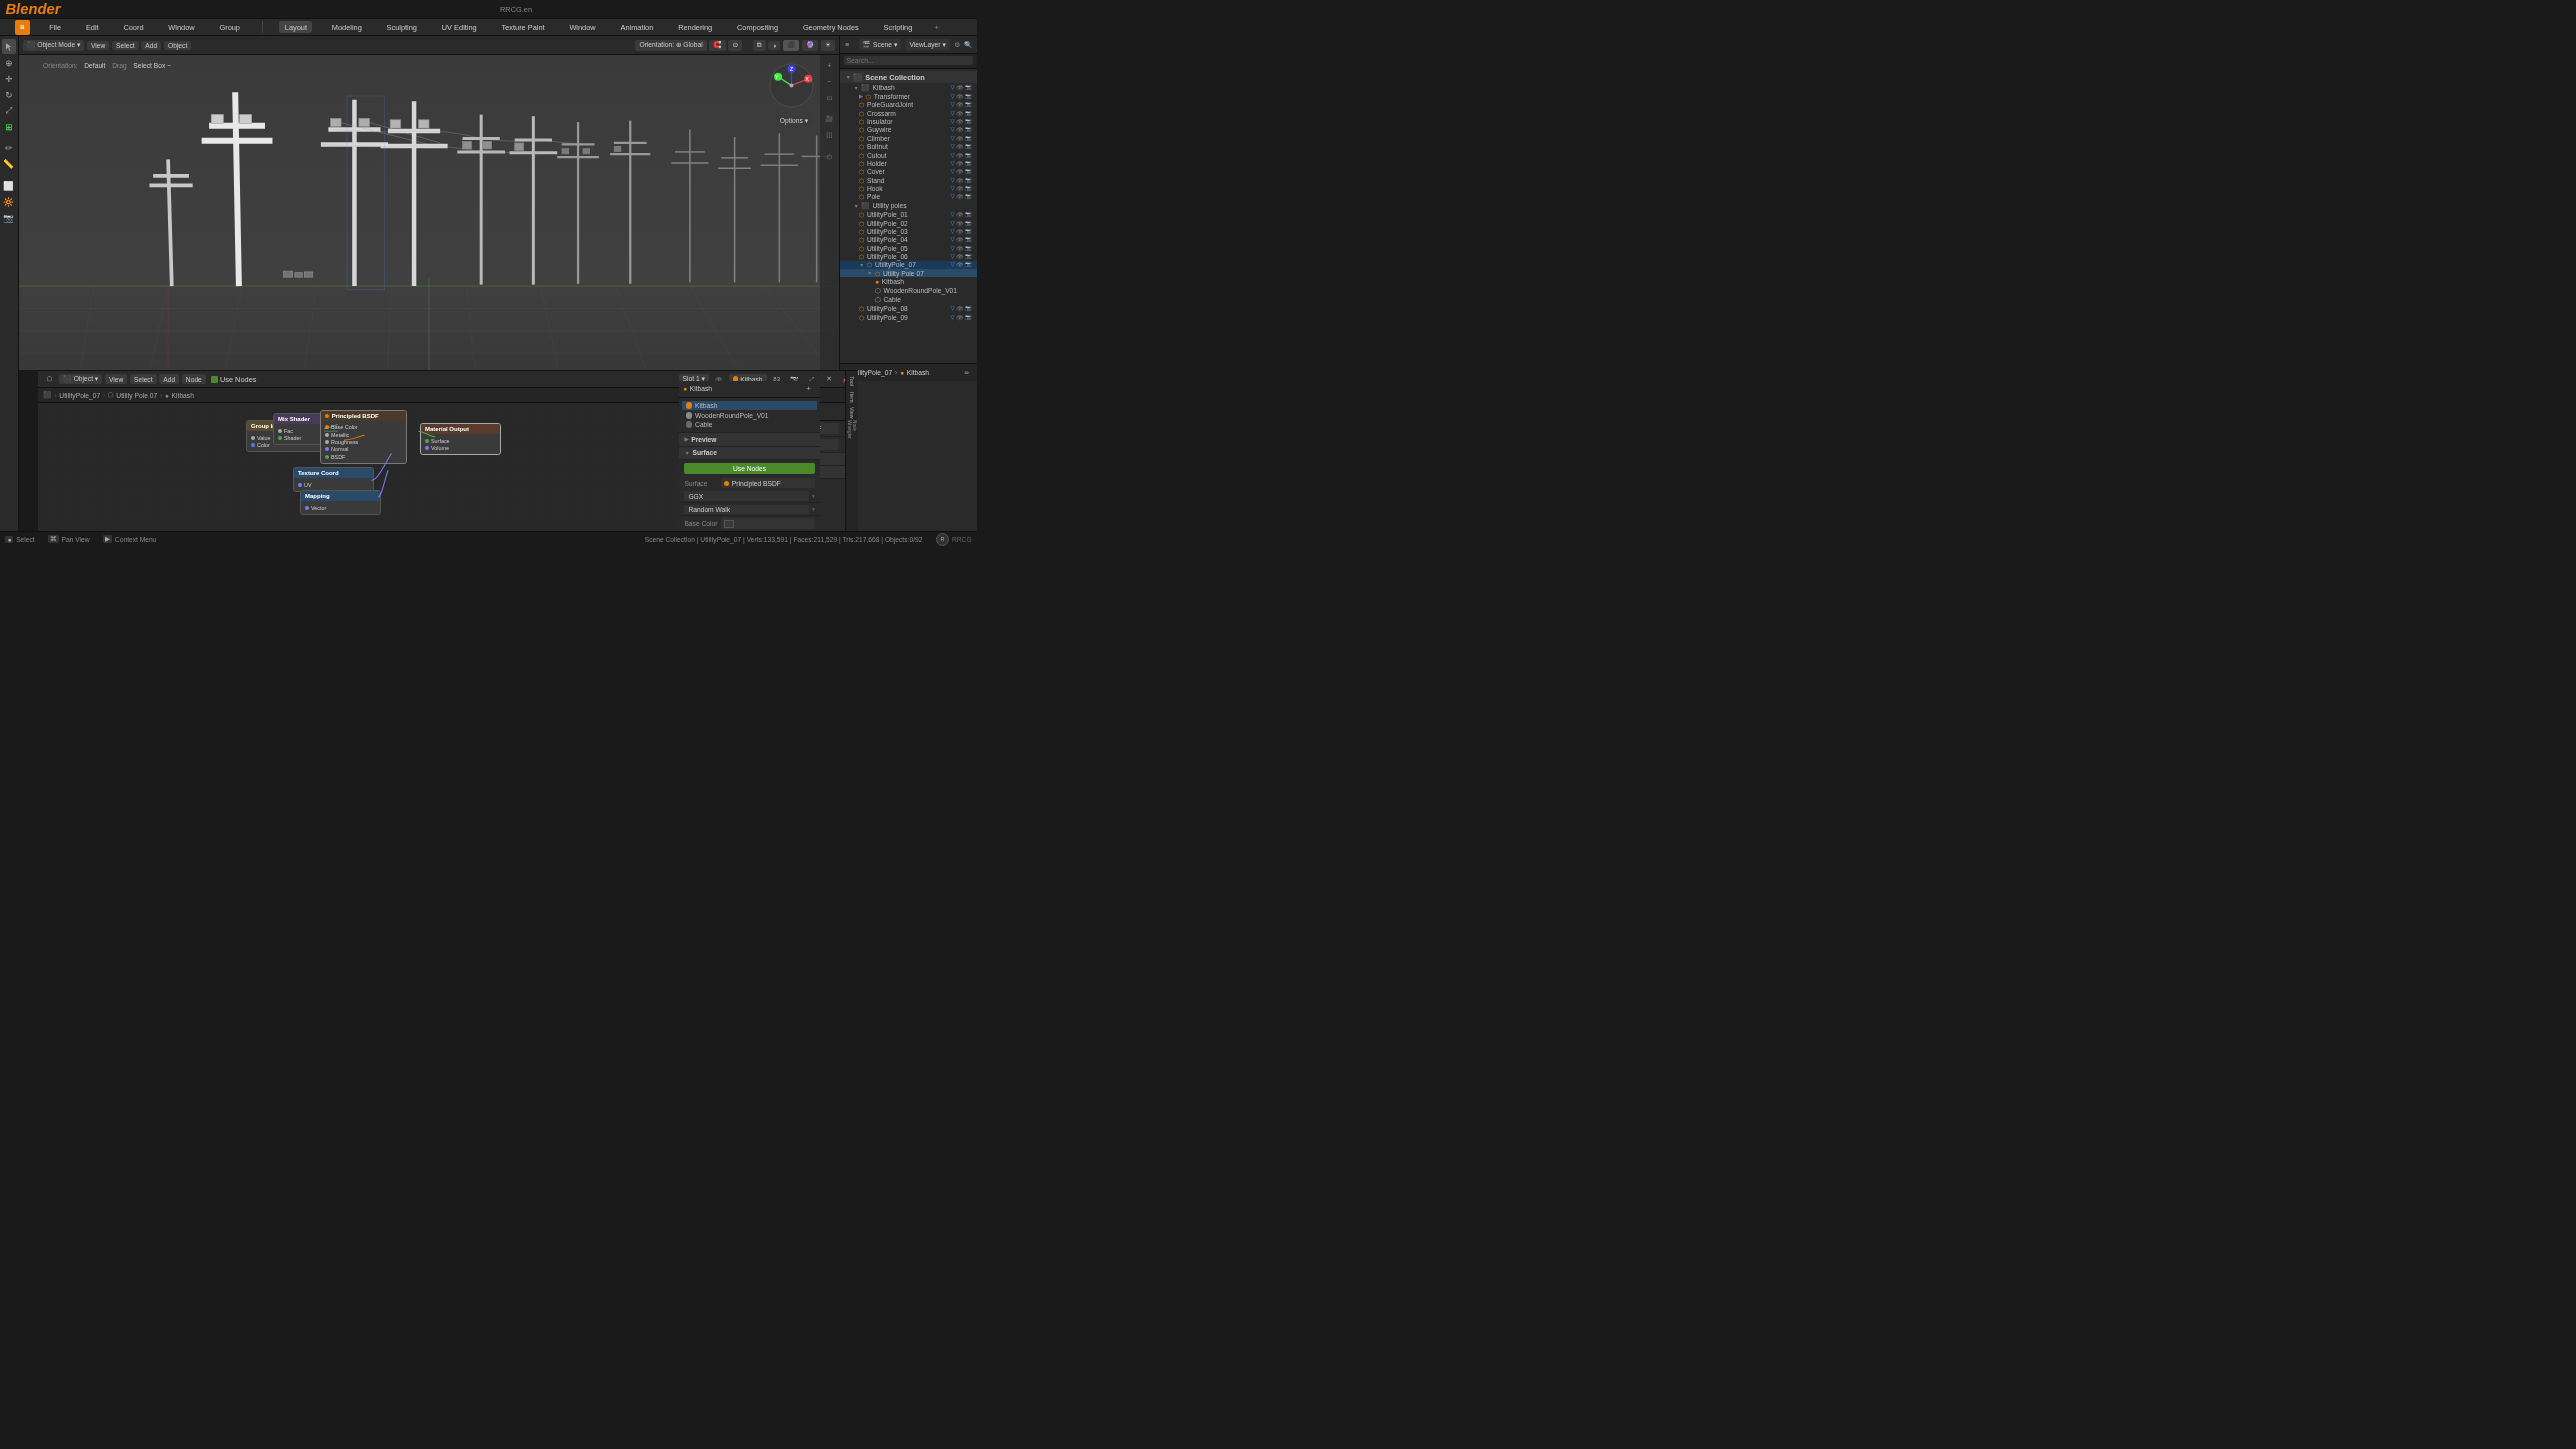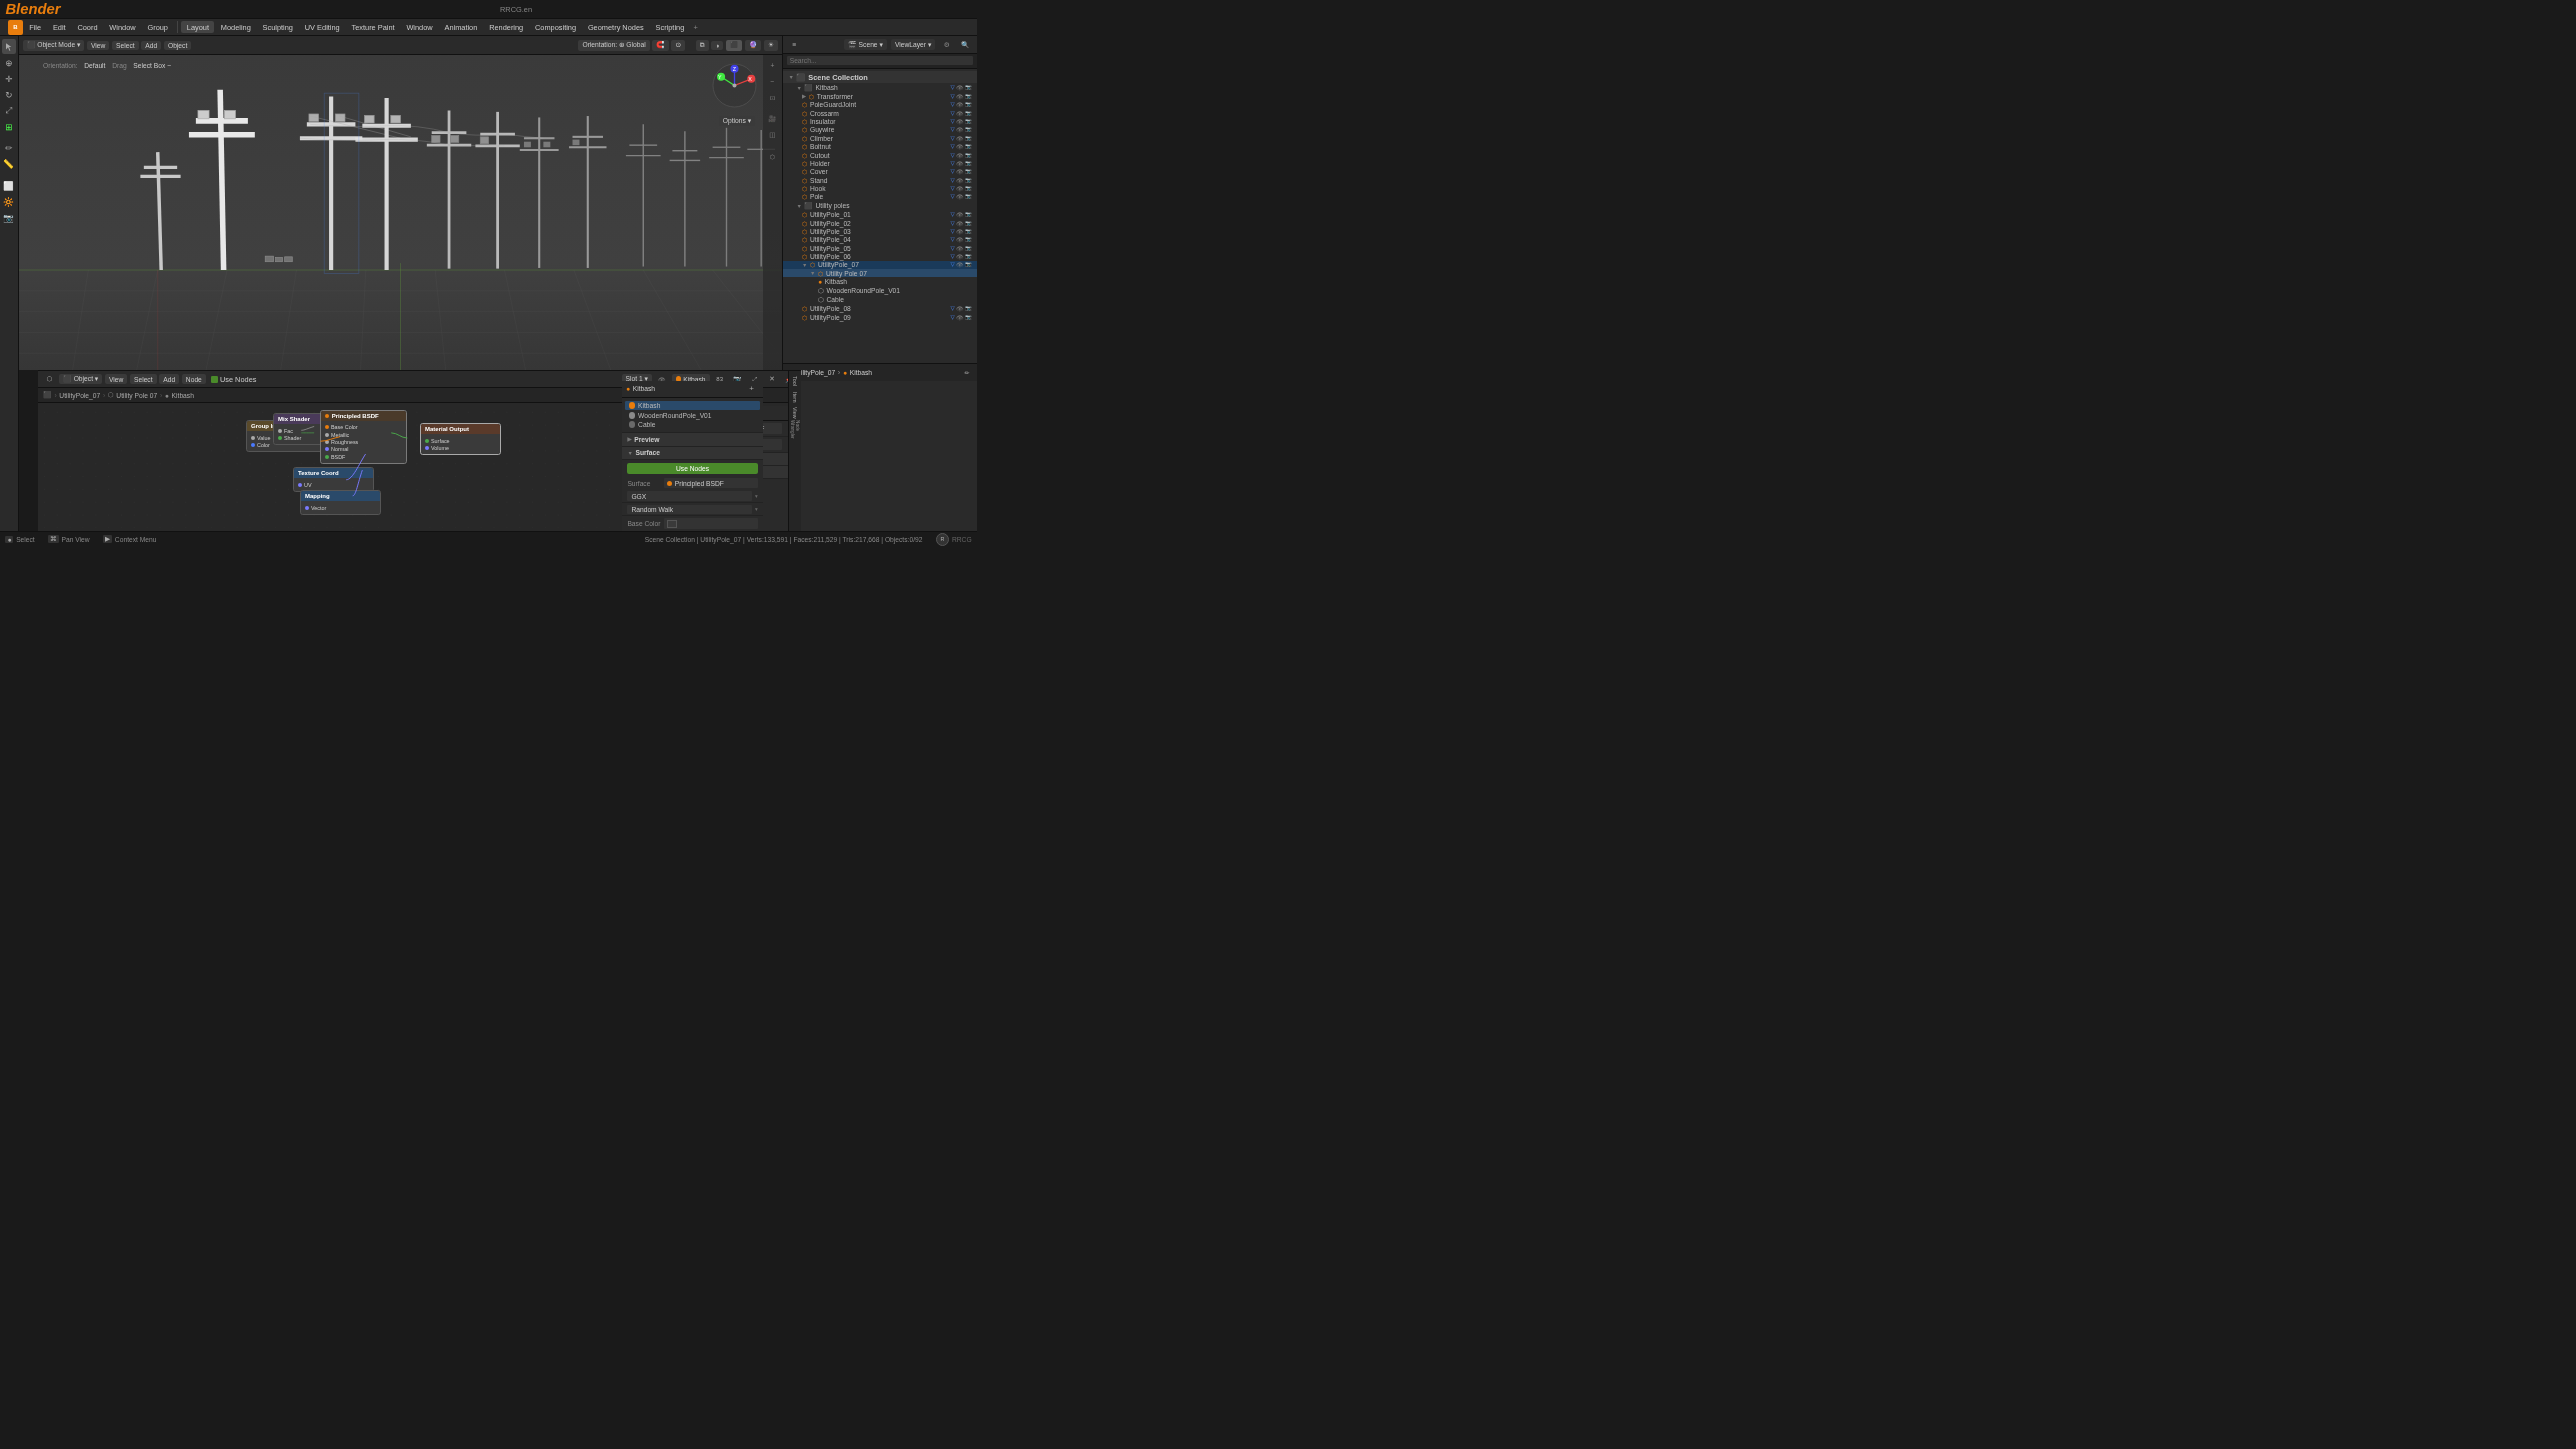--- a/index.html
+++ b/index.html
@@ -35,23 +35,23 @@
       margin-left: auto;
       margin-right: auto;
     }
 
     
     #menu-bar {
       height: 17.4px;
       background: #2a2a2a;
       display: flex;
       align-items: center;
-      padding: 0 8px;
+      padding: 0 15px;
       border-bottom: 0.7px solid #111;
-      gap: 1px;
+      gap: 14px;
     }
     .menu-item {
       padding: 1.3px 5.4px;
       color: #ccc;
       cursor: pointer;
       border-radius: 2px;
       font-size: 7.4px;
     }
     .menu-item:hover, .menu-item.active {
       background: #3a3a3a;
@@ -184,21 +184,21 @@
     }
 
     
     #pole-scene {
       position: absolute;
       top: 0; left: 0; right: 0; bottom: 0;
     }
 
     
     #right-panel {
-      width: 195px;
+      width: 138px;
       background: #2a2a2a;
       border-left: 0.7px solid #111;
       display: flex;
       flex-direction: column;
     }
 
     #scene-collection {
       padding: 2.7px 0;
       overflow-y: auto;
       flex: 1;

